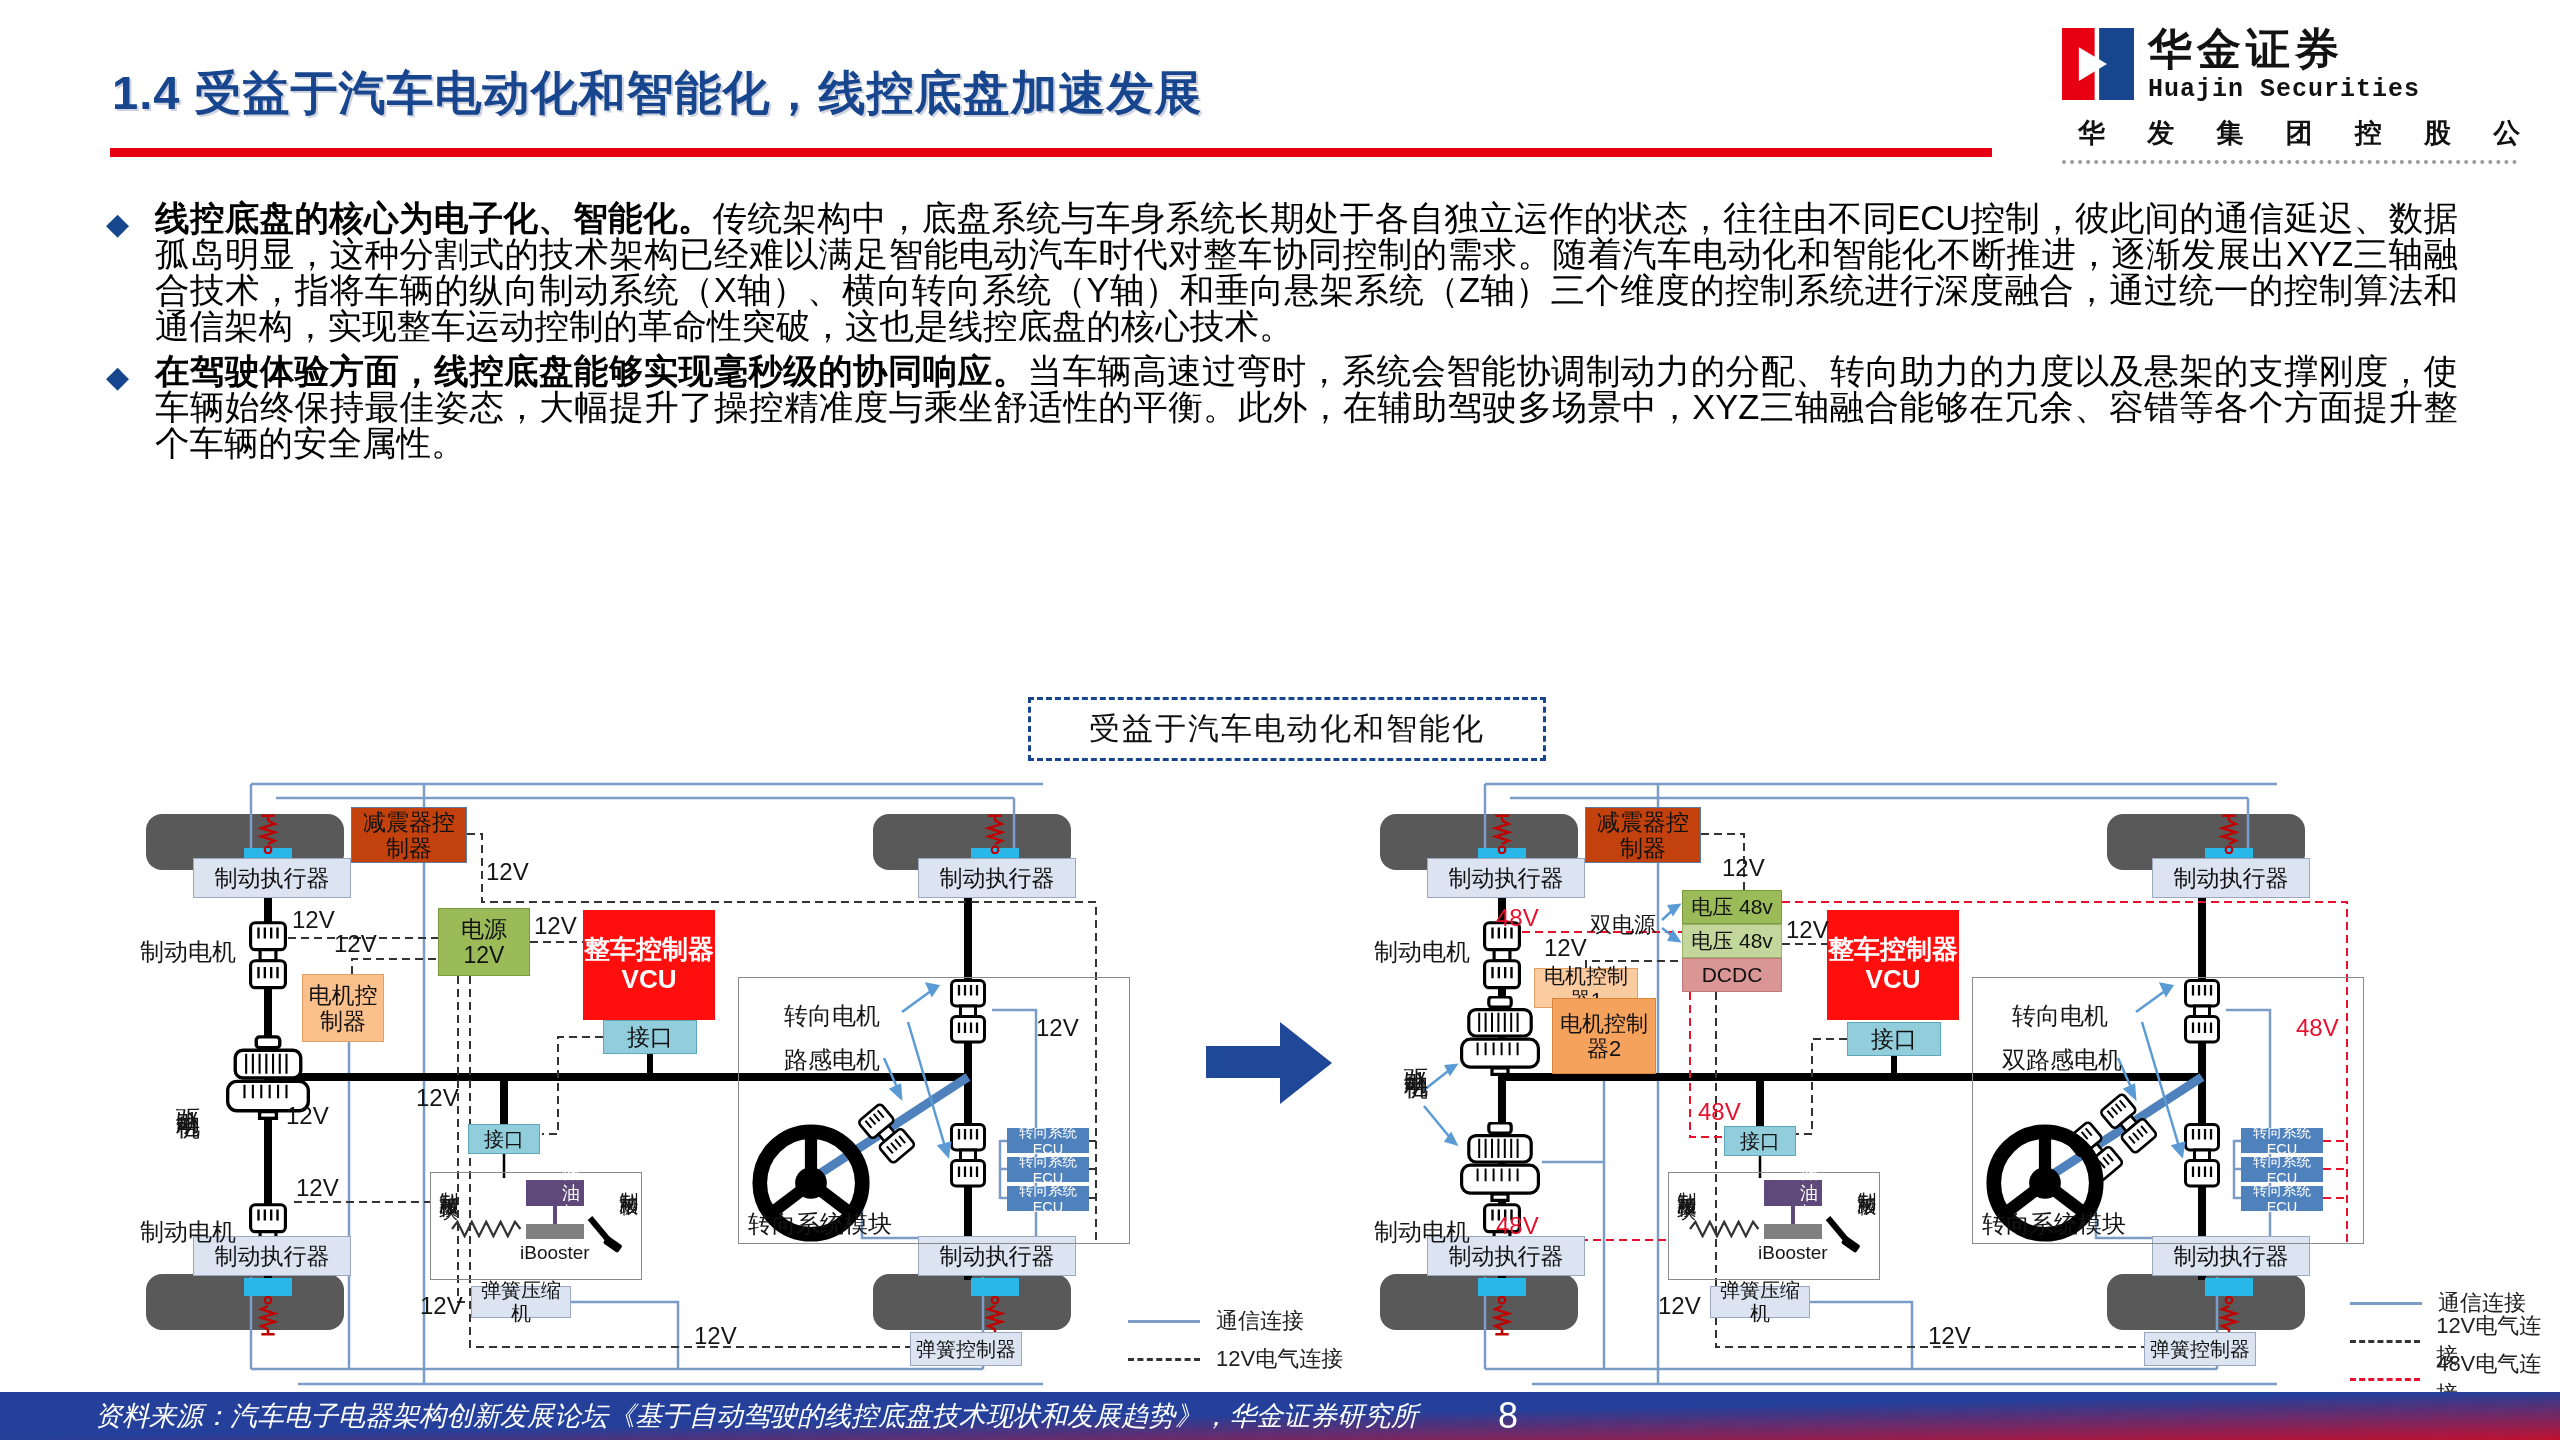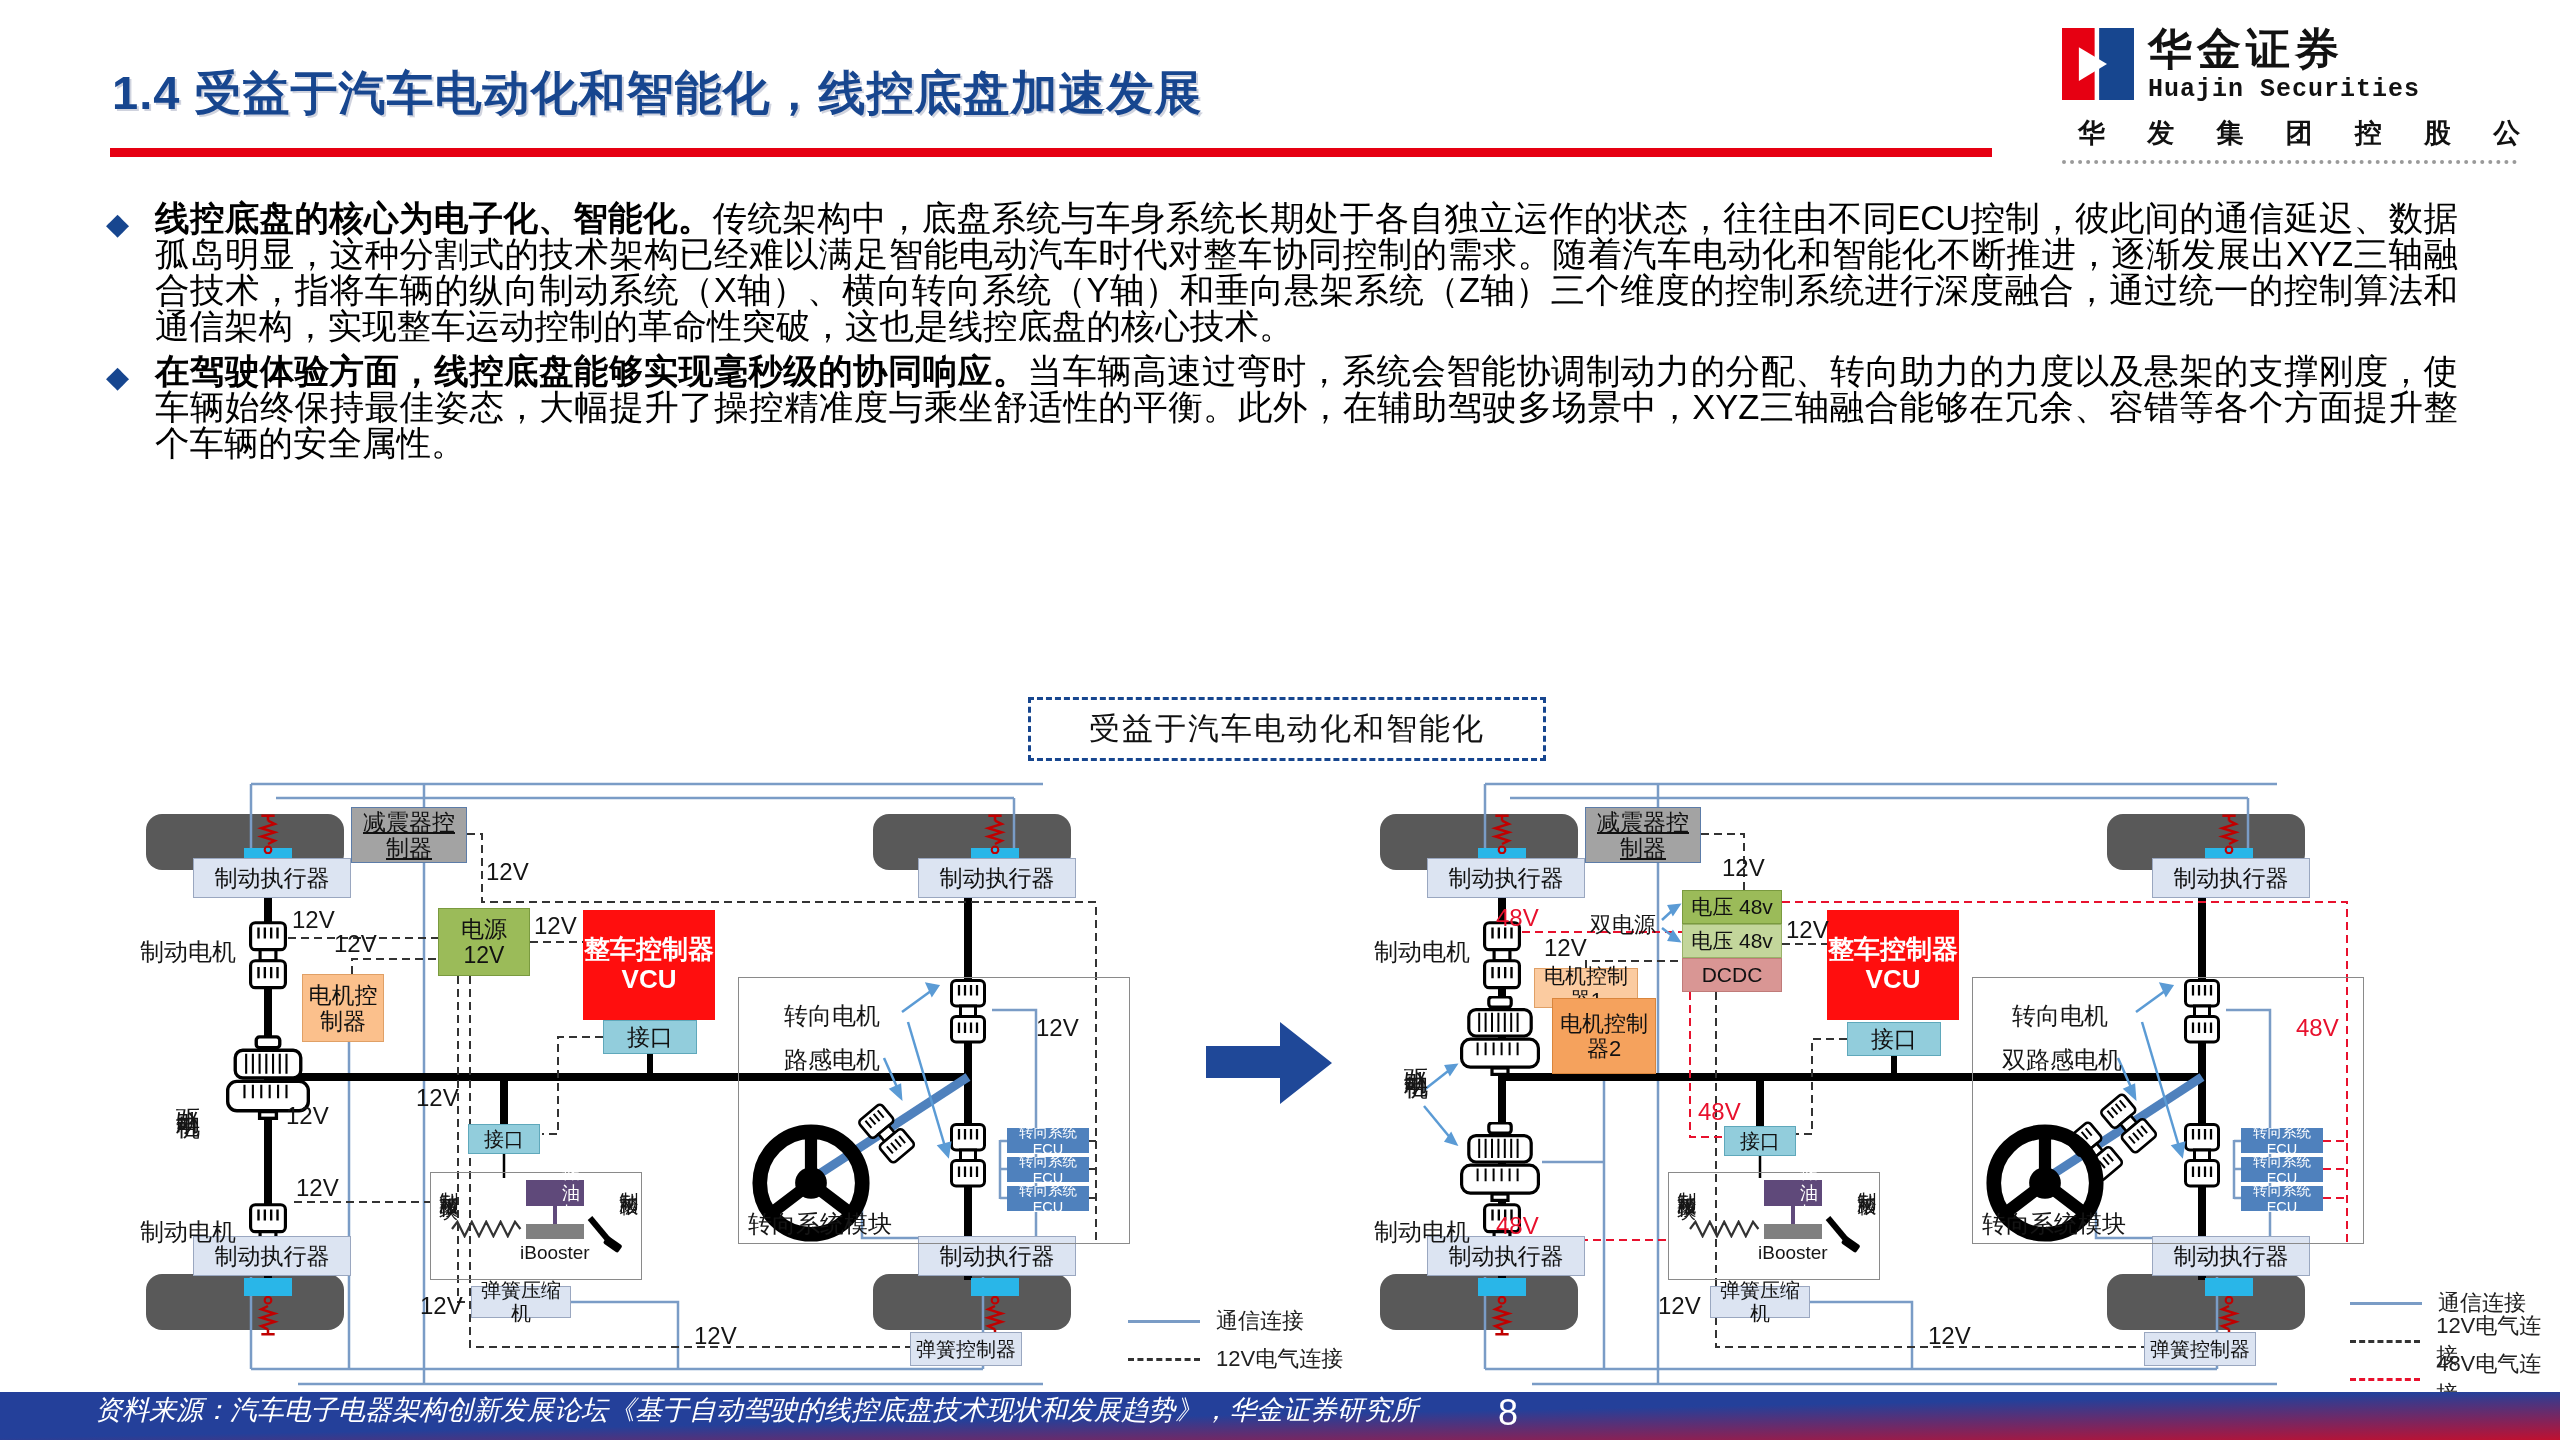--- a/index.html
+++ b/index.html
@@ -27,21 +27,21 @@
   .caption{position:absolute;left:1028px;top:697px;width:512px;height:58px;border:3px dashed #17468F;
            display:flex;align-items:center;justify-content:center;font-size:31px;color:#111;
            letter-spacing:2px;background:#fff;}
   
   .diag{position:absolute;}
   #diagL{left:138px;top:772px;width:1052px;height:628px;}
   #diagR{left:1372px;top:772px;width:1062px;height:628px;}
   .diag svg.base{position:absolute;left:0;top:0;}
   .dbox{position:absolute;display:flex;flex-direction:column;align-items:center;justify-content:center;
         text-align:center;font-size:23px;color:#111;line-height:1.15;box-sizing:border-box;}
-  .steel{background:#a3a3a3;border:1px solid #5C7CA8;text-decoration:underline;}
+  .steel{background:#c2410c;border:1px solid #5C7CA8;}
   .green{background:#9BBB59;border:1px solid #7a9a3f;}
   .green2{background:#C3D69B;border:1px solid #9ab26a;}
   .pink{background:#D99694;border:1px solid #c07b79;}
   .orange{background:#FBC08C;border:1px solid #e0a066;}
   .orange1{background:#FBCBA0;border:1px solid #e0a066;}
   .orange2{background:#F5A25D;border:1px solid #d9853c;}
   .redbox{background:#FF0E0E;color:#fff;font-weight:bold;}
   .port{background:#92CDDC;border:1px solid #5fa8bb;}
   .lightb{background:#DCE4F2;border:1px solid #9aa7c0;}
   .purple{background:#5F497A;color:#fff;padding-left:32px;}
@@ -55,21 +55,21 @@
   
   #midArrow{position:absolute;left:1206px;top:1020px;}
   .legend{position:absolute;font-size:22px;color:#222;}
   .lrow{display:flex;align-items:center;gap:16px;height:38px;}
   .sample{width:72px;height:0;}
   .sol{border-top:3px solid #7A9CC6;}
   .d12{border-top:3px dashed #333;}
   .d48{border-top:3px dashed #E8112D;}
   .footer{position:absolute;left:0;bottom:0;width:2560px;height:48px;
           background:linear-gradient(to top left,#C01030,#24409A 52%);
-          display:flex;color:#fff;}
+          display:flex;align-items:center;color:#fff;}
   .f-src{font-size:27px;font-style:italic;margin-left:95px;}
   .f-note{font-size:27px;font-weight:600;margin-left:auto;}
   .f-page{font-size:36px;margin-left:80px;margin-right:55px;}
 </style>
 </head>
 <body>
 
 <svg width="0" height="0" style="position:absolute" aria-hidden="true">
   <defs>
     <symbol id="ms" viewBox="0 0 60 96">

